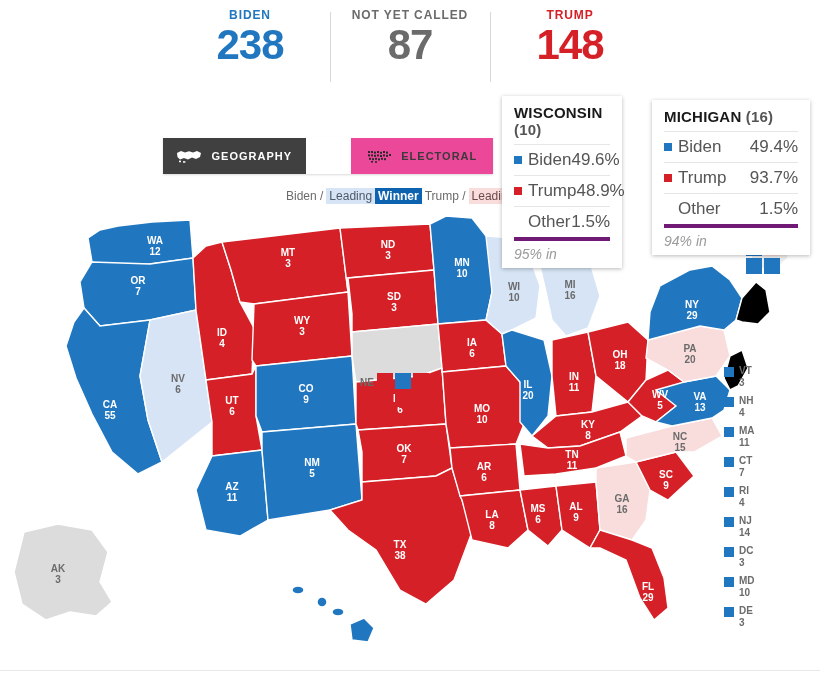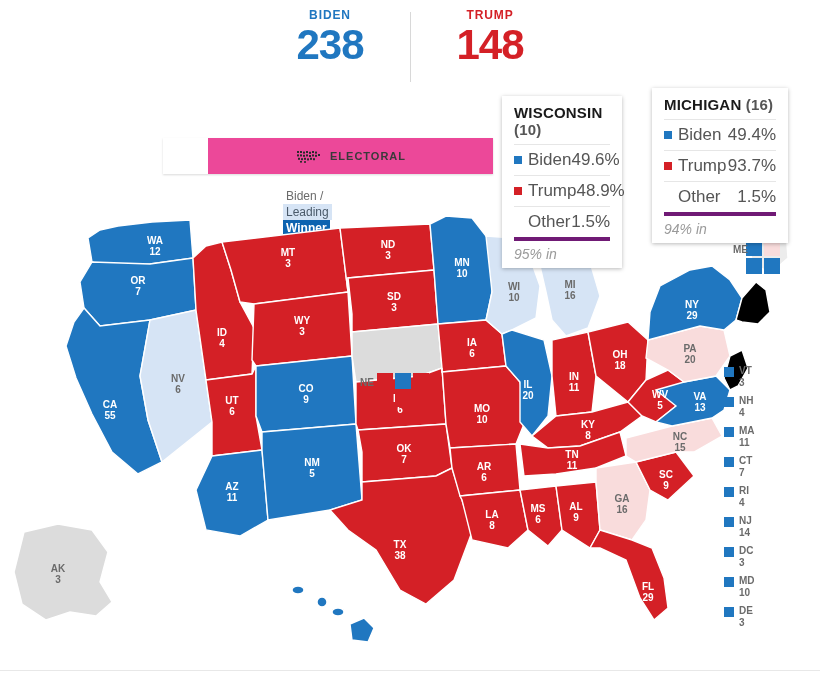--- a/index.html
+++ b/index.html
@@ -70,25 +70,24 @@
   }
   .toggle-btn.active { background:#404040; color:#ffffff; }
   .toggle-btn.inactive { background:#ec4899; color:#3a3a3a;margin-left:45px; }
   .mini-map { width:26px; height:15px; display:block; }
 
   
   .legend {
     position:absolute;
     left:283px; top:188px;
     display:flex;
-    align-items:flex-start;
+    align-items:flex-end;
     font-size:12px;
     color:#6b6b6b;
     white-space:nowrap;
-    flex-direction:column;
   }
   .legend span { padding:1px 3px; }
   .lg-lead-b { background:#d6e4f5; color:#4a5a6a; }
   .lg-win    { background:#0d63b0; color:#ffffff; font-weight:bold; }
   .lg-lead-t { background:#f9dcdc; color:#6a4a4a; }
 
   
   .tip {
     position:absolute;
     background:#ffffff;
@@ -118,21 +117,21 @@
   .tip-name { flex:1; }
   .tip-val  { font-variant-numeric:tabular-nums; }
   .tip-foot {
     font-size:14px;
     font-style:italic;
     color:#9a9a9a;
     padding-top:5px;
     border-top:4px solid #701a75;
   }
   #tip-wi { left:502px; top:96px; width:120px; z-index:4; }
-  #tip-mi { left:652px; top:88px; width:136px; z-index:5; }
+  #tip-mi { left:652px; top:100px; width:158px; z-index:5; }
 
   
   .map-area {
     position:absolute;
     left:0; top:200px;
     width:820px; height:470px;
   }
   svg.usmap { display:block; width:820px; height:470px; }
   .st { stroke:#ffffff; stroke-width:1.4; }
   .lbl {
@@ -185,26 +184,40 @@
 </style>
 </head>
 <body>
 
 <div class="tally">
   <div class="tally-cell">
     <div class="tally-label c-biden">BIDEN</div>
     <div class="tally-num c-biden">238</div>
   </div>
   <div class="tally-cell">
+    <div class="tally-label c-none">NOT YET CALLED</div>
+    <div class="tally-num c-none">87</div>
+  </div>
+  <div class="tally-cell">
     <div class="tally-label c-trump">TRUMP</div>
     <div class="tally-num c-trump">148</div>
   </div>
 </div>
 
 <div class="toggle-wrap">
+  <div class="toggle-btn active">
+    <span>
+      <svg class="mini-map" viewBox="0 0 26 15" aria-hidden="true">
+        <path fill="#ffffff" d="M1 4 L5 2 L9 3.5 L13 2.2 L17 3.6 L21 2 L25 4 L24 8 L20 10 L16 8.6 L12 10.4 L8 9 L4 10.6 L1.5 8z"></path>
+        <rect x="3" y="11.6" width="2" height="1.6" fill="#ffffff"></rect>
+        <rect x="7" y="12.2" width="2.4" height="1.5" fill="#ffffff"></rect>
+      </svg>
+    </span>
+    <span>GEOGRAPHY</span>
+  </div>
   <div class="toggle-btn inactive">
     <span>
       <svg class="mini-map" viewBox="0 0 26 15" aria-hidden="true">
         <g fill="#2a2a2a">
           <rect x="2" y="2" width="2" height="2"></rect>
             <rect x="5" y="2" width="2" height="2"></rect>
           <rect x="8" y="2.6" width="2" height="2"></rect>
             <rect x="11" y="2" width="2" height="2"></rect>
           <rect x="14" y="2.8" width="2" height="2"></rect>
             <rect x="17" y="2" width="2" height="2"></rect>

